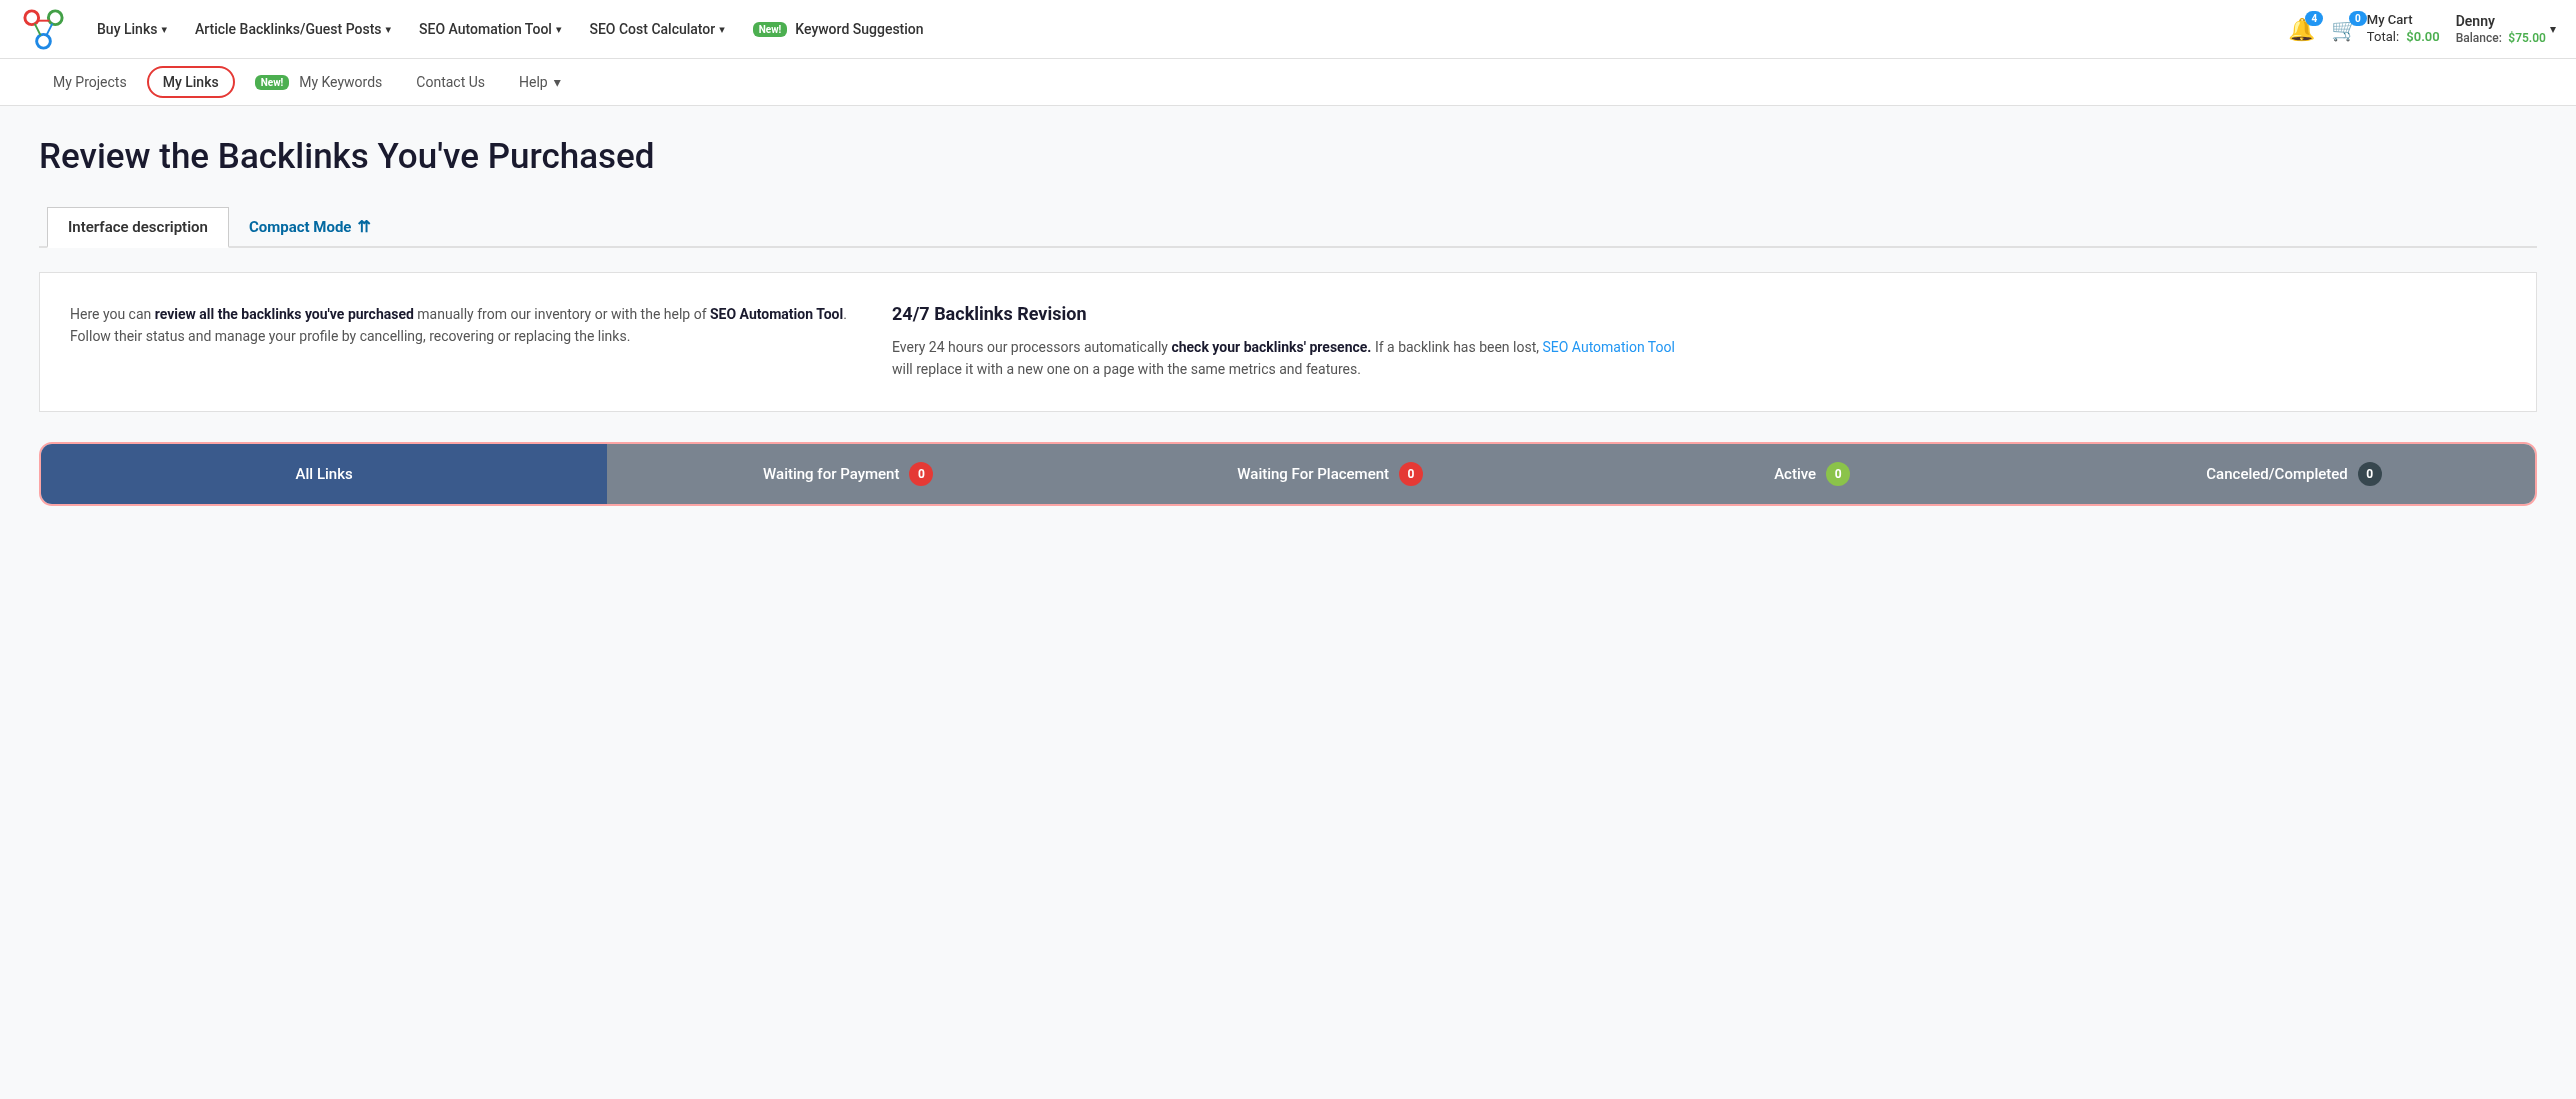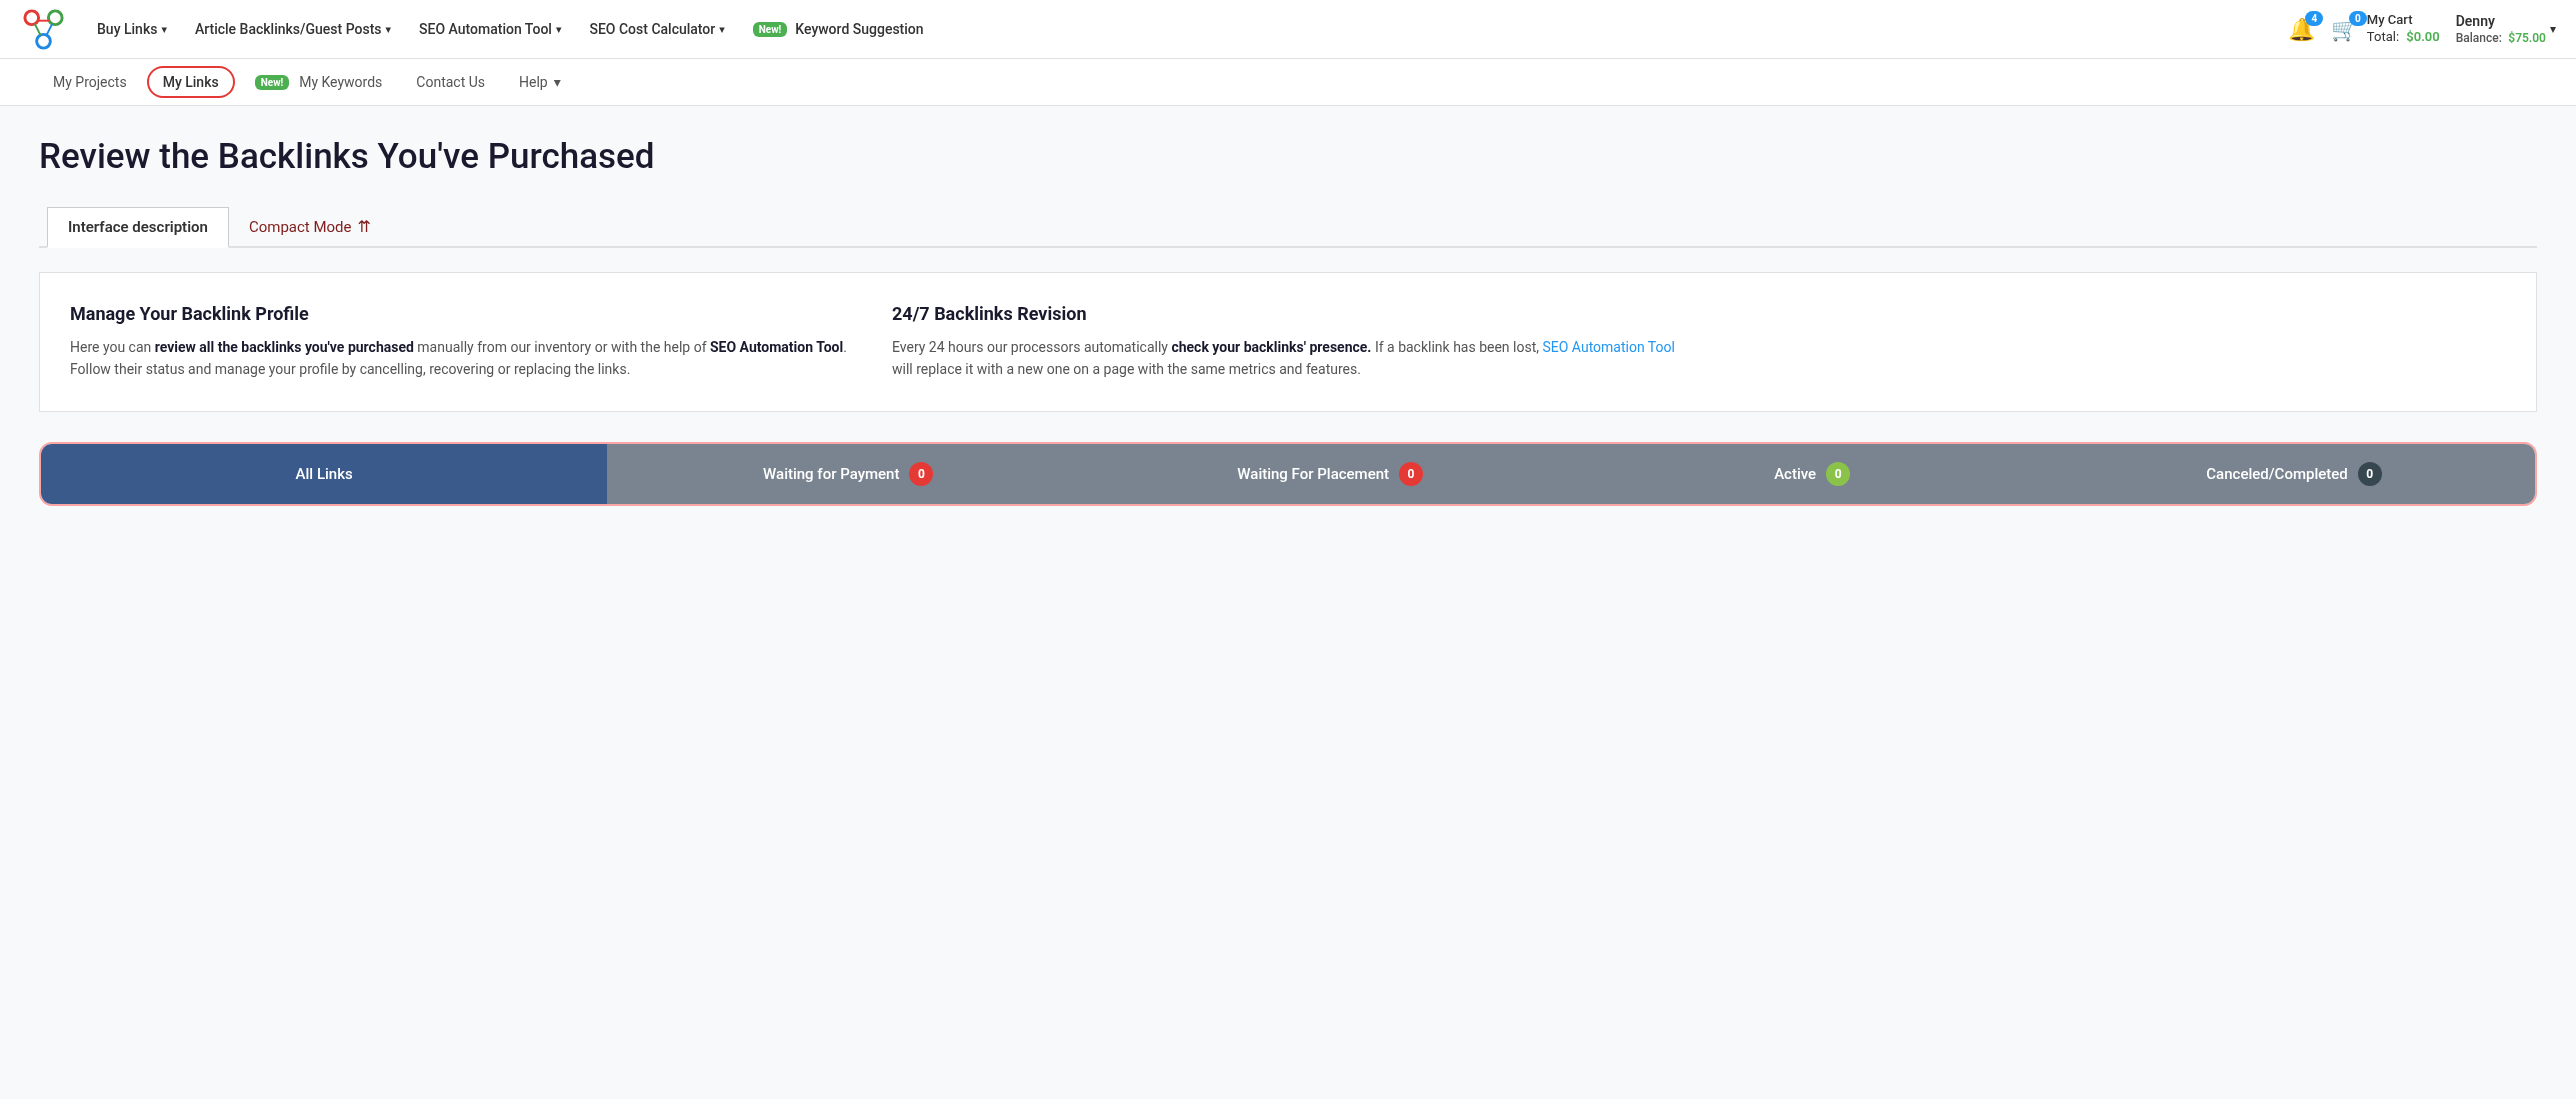--- a/index.html
+++ b/index.html
@@ -134,22 +134,22 @@
     .tab.active {
       border: 1px solid #ccc;
       border-bottom: 2px solid #fff;
       margin-bottom: -2px;
       background: #fff;
       font-weight: 600;
       color: #333;
       margin-left: 8px;
     }
     .tab.compact {
-      color: #7f1d1d;
-      font-weight: 400;
+      color: #0369a1;
+      font-weight: 700;
       display: flex;
       align-items: center;
       gap: 6px;
     }
     .chevron-up { font-size: 16px; }
 
     
     .info-cards {
       display: grid;
       grid-template-columns: 1fr 1fr 1fr;
@@ -313,21 +313,20 @@
   <div class="tabs-row">
     <div class="tab active">Interface description</div>
     <div class="tab compact">
       <span>Compact Mode</span>
       <span class="chevron-up">⇈</span>
     </div>
   </div>
 
   <div class="info-cards">
     <div class="info-card">
-      <h3>Manage Your Backlink Profile</h3>
       <p>
         Here you can <strong>review all the backlinks you've purchased</strong> manually from our inventory or with the help of <strong>SEO Automation Tool</strong>. Follow their status and manage your profile by cancelling, recovering or replacing the links.
       </p>
     </div>
     <div class="info-card">
       <h3>24/7 Backlinks Revision</h3>
       <p>
         Every 24 hours our processors automatically <strong>check your backlinks' presence.</strong> If a backlink has been lost, <a href="#">SEO Automation Tool</a> will replace it with a new one on a page with the same metrics and features.
       </p>
     </div>

